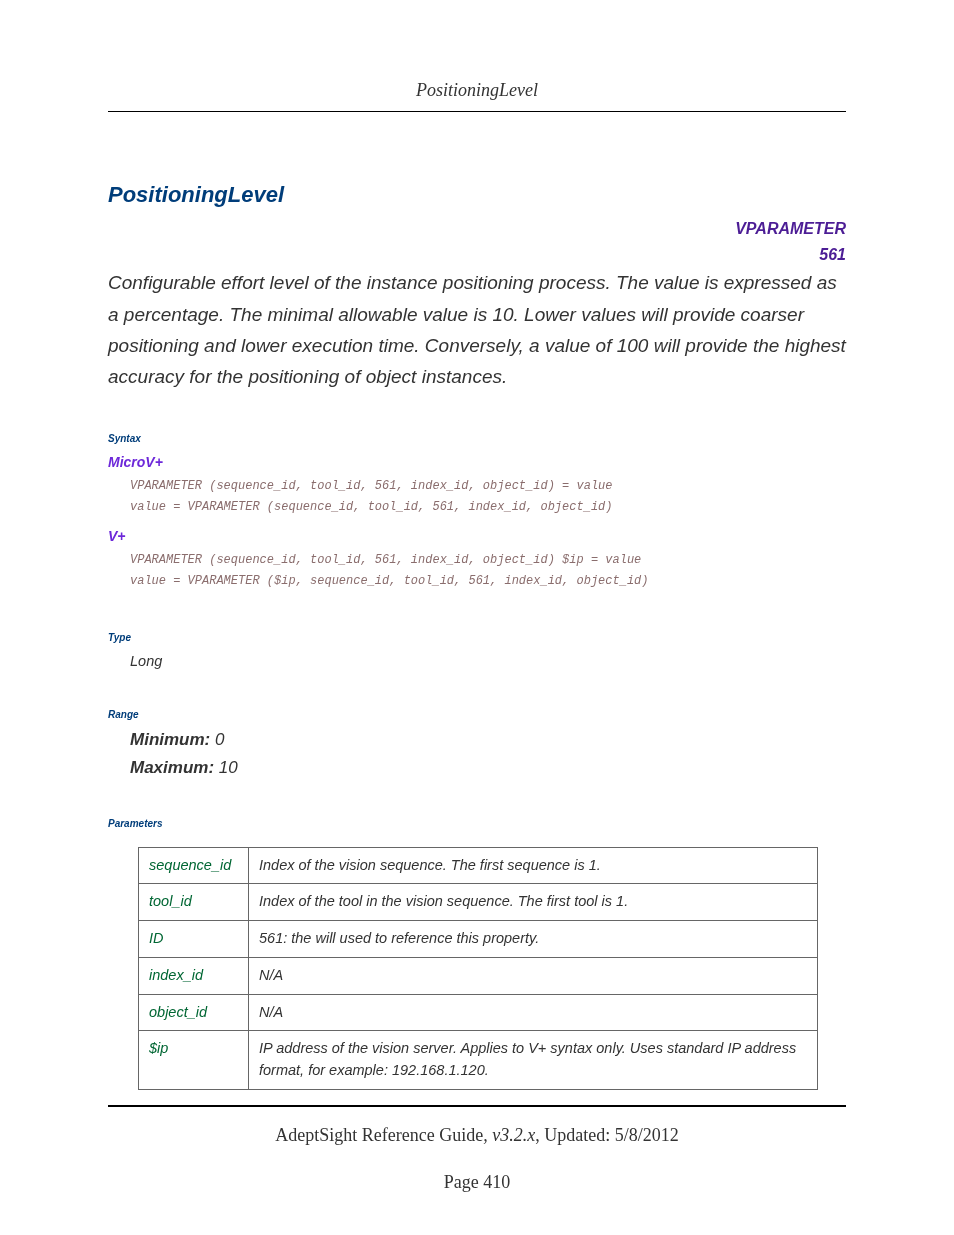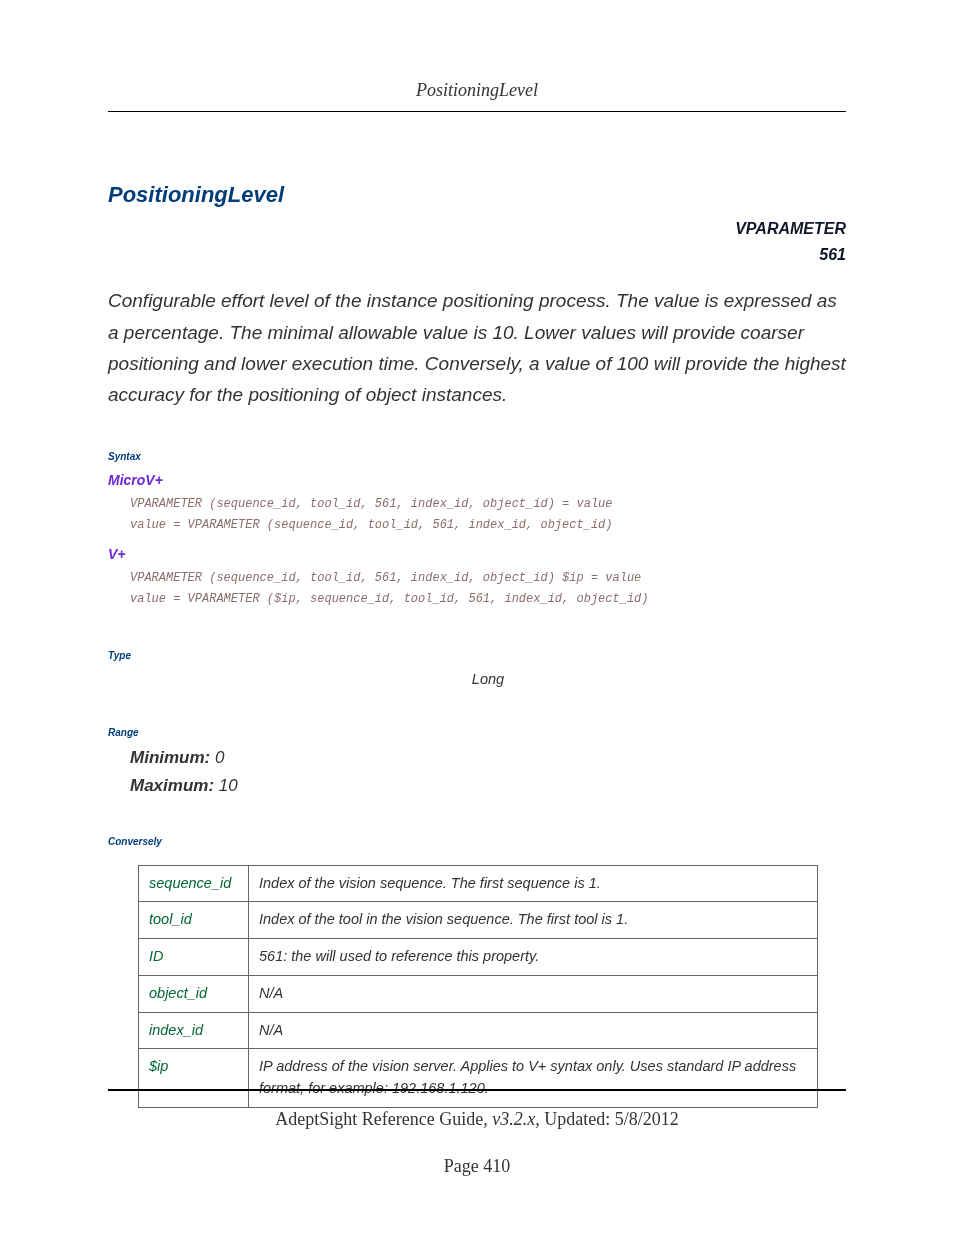--- a/index.html
+++ b/index.html
@@ -26,24 +26,23 @@
   }
   .title {
     font-size: 22px;
     font-weight: bold;
     color: #003d7a;
     margin-bottom: 8px;
   }
   .badge-block {
     text-align: right;
     font-weight: bold;
-    color: #0f172a;
+    color: #4c1d95;
     font-size: 16px;
     line-height: 1.6;
-    margin-bottom: 18px;
   }
   .desc {
     font-size: 19px;
     line-height: 1.65;
     color: #333;
     margin-bottom: 40px;
   }
   .section-h {
     font-size: 10px;
     font-weight: bold;
@@ -64,21 +63,20 @@
     color: #8a6d6d;
     line-height: 1.75;
     margin-left: 22px;
     margin-bottom: 10px;
     white-space: pre;
   }
   .type-val {
     margin-left: 22px;
     font-size: 14.5px;
     margin-bottom: 40px;
-    text-align: center;
   }
   .range-block { margin-left: 22px; margin-bottom: 40px; }
   .range-row { font-size: 17px; margin-bottom: 8px; }
   .range-row b { font-weight: bold; }
   .gap { margin-bottom: 40px; }
   table.params {
     border-collapse: collapse;
     width: 680px;
     margin-left: 30px;
     margin-top: 18px;
@@ -91,21 +89,21 @@
     vertical-align: top;
     line-height: 1.5;
   }
   table.params td.pname {
     width: 110px;
     color: #006633;
   }
   .footer {
     position: absolute;
     left: 108px; right: 108px;
-    bottom: 58px;
+    bottom: 42px;
     text-align: center;
   }
   .footer-rule {
     border-top: 2px solid #000;
     margin-bottom: 18px;
   }
   .footer-line {
     font-family: Georgia, 'Times New Roman', serif;
     font-size: 18px;
     color: #333;
@@ -144,42 +142,42 @@
 
   <div class="section-h">Type</div>
   <div class="type-val">Long</div>
 
   <div class="section-h">Range</div>
   <div class="range-block">
     <div class="range-row"><b>Minimum:</b> <span>0</span></div>
     <div class="range-row"><b>Maximum:</b> <span>10</span></div>
   </div>
 
-  <div class="section-h">Conversely</div>
+  <div class="section-h">Parameters</div>
 
   <table class="params">
     <tbody>
         <tr>
       <td class="pname">sequence_id</td>
       <td>Index of the vision sequence. The first sequence is 1.</td>
     </tr>
     <tr>
       <td class="pname">tool_id</td>
       <td>Index of the tool in the vision sequence. The first tool is 1.</td>
     </tr>
     <tr>
       <td class="pname">ID</td>
       <td>561: the will used to reference this property.</td>
     </tr>
     <tr>
-      <td class="pname">object_id</td>
+      <td class="pname">index_id</td>
       <td>N/A</td>
     </tr>
     <tr>
-      <td class="pname">index_id</td>
+      <td class="pname">object_id</td>
       <td>N/A</td>
     </tr>
     <tr>
       <td class="pname">$ip</td>
       <td>IP address of the vision server. Applies to V+ syntax only. Uses standard IP address format, for example: 192.168.1.120.</td>
     </tr>
   </tbody>
     </table>
 </div>
 

